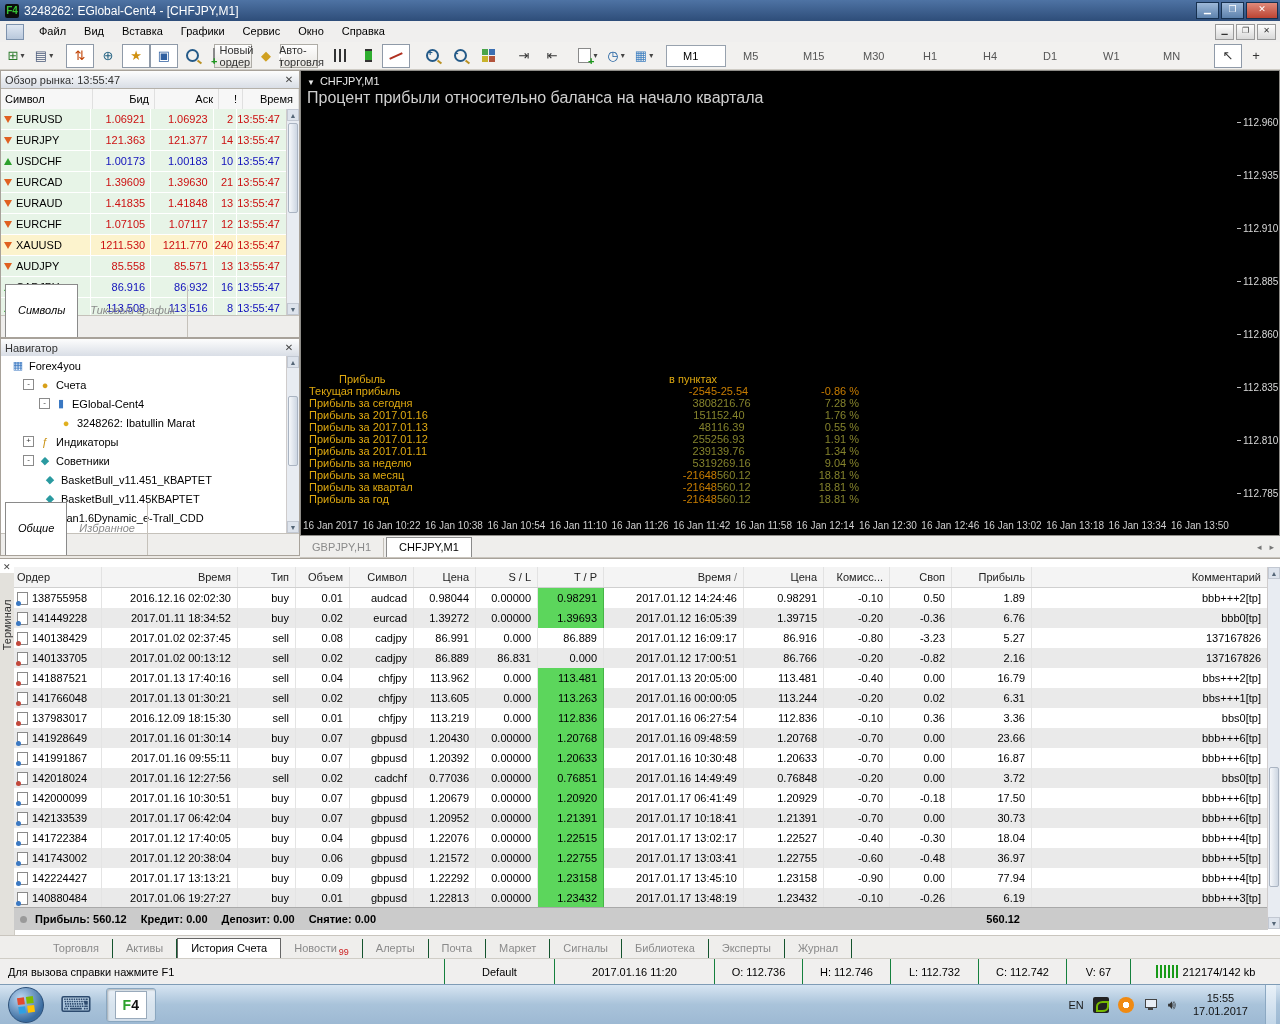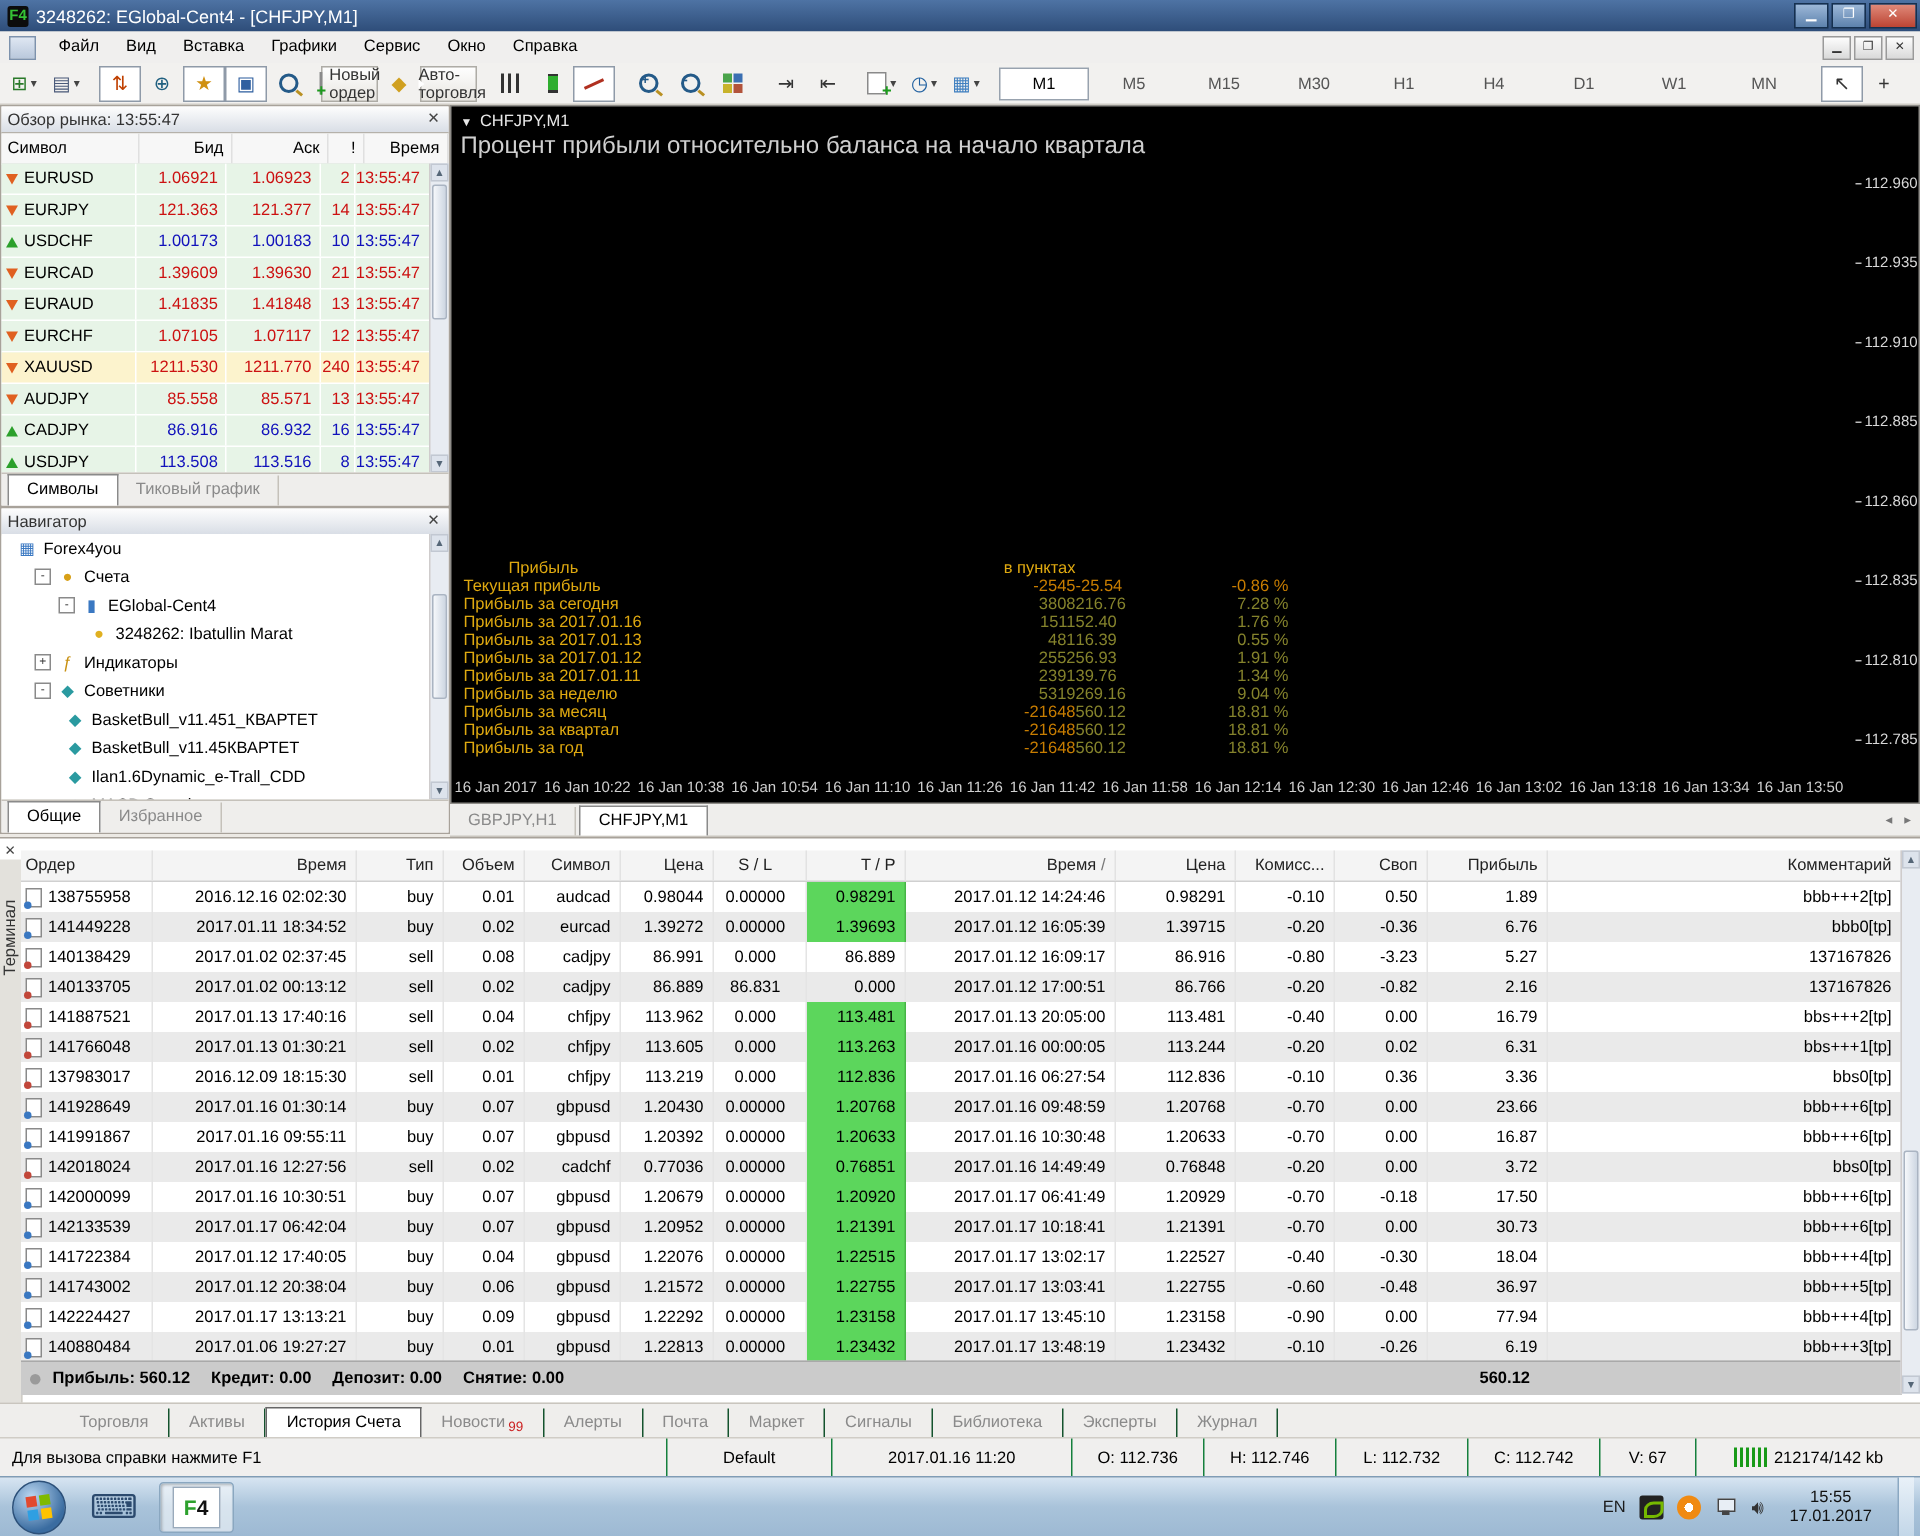--- a/index.html
+++ b/index.html
@@ -31,21 +31,21 @@
   
   #toolbar{position:absolute;left:0;top:42px;width:1280px;height:28px;background:#f2f1ef;
     border-bottom:1px solid #cfccc5;display:flex;align-items:center;padding-left:2px;box-sizing:border-box;}
   .tb-sep{width:1px;height:20px;background:#c6c3bc;margin:0 4px;box-shadow:1px 0 0 #fff;}
   .tb-btn{height:22px;min-width:22px;display:flex;align-items:center;justify-content:center;
     padding:0 2px;border:1px solid transparent;color:#333;}
   .tb-btn.labeled{border:1px solid #aeaca6;background:linear-gradient(#fefefe,#e8e6e1);padding:0 7px;gap:5px;}
   .tb-btn.pressed{border:1px solid #8f9aa8;background:#fff;}
   .tb-glyph{font-size:13px;line-height:13px;}
   .caret{font-size:8px;color:#444;margin-left:2px;}
-  .tf-btn{height:20px;min-width:26px;text-align:center;line-height:20px;color:#555;padding:0 16px;border:1px solid transparent;}
+  .tf-btn{height:20px;min-width:26px;line-height:20px;color:#555;padding:0 16px;border:1px solid transparent;}
   .tf-btn.active{background:#fff;border:1px solid #98a2ae;color:#000;}
   .i-mag{position:relative;width:9px;height:9px;border:2px solid #245a88;border-radius:50%;display:inline-block;}
   .i-mag::after{content:"";position:absolute;width:5px;height:2px;background:#b99022;right:-5px;bottom:-3px;transform:rotate(40deg);}
   .i-mag .sign{position:absolute;left:0px;top:-3px;font-size:9px;font-weight:bold;color:#245a88;}
   .i-doc{position:relative;width:11px;height:13px;background:#fff;border:1px solid #8a8a8a;display:inline-block;}
   .i-doc .plus{position:absolute;right:-4px;bottom:-4px;color:#1c9a1c;font-weight:bold;font-size:11px;line-height:9px;}
   .i-play{width:13px;height:13px;border-radius:50%;background:radial-gradient(circle at 35% 30%,#8fe08f,#1b8f1b);display:inline-block;position:relative;}
   .i-play::after{content:"";position:absolute;left:5px;top:4px;border-left:4px solid #fff;border-top:3px solid transparent;border-bottom:3px solid transparent;}
   .i-bars{width:13px;height:13px;display:inline-block;background:repeating-linear-gradient(90deg,#333 0 2px,transparent 2px 5px);}
   .i-candle{width:7px;height:13px;display:inline-block;background:linear-gradient(#333 0 2px,#2fae2f 2px 11px,#333 11px 13px);border-left:3px solid transparent;border-right:3px solid transparent;background-clip:content-box;}
@@ -59,21 +59,21 @@
   .i-bubble::after{content:"";position:absolute;left:2px;bottom:-4px;border-top:4px solid #666;border-right:4px solid transparent;}
 
   
   .panel{position:absolute;background:#fff;border:1px solid #a8a29a;box-sizing:border-box;}
   .panel-header{height:17px;background:linear-gradient(#fdfdfd,#d9dee6);border-bottom:1px solid #b5b1aa;
     display:flex;align-items:center;padding:0 4px;color:#333;}
   .panel-header .ph-title{flex:1;}
   .panel-close{width:12px;text-align:center;color:#444;font-weight:bold;font-size:10px;}
   .panel-tabs{position:absolute;left:0;bottom:0;width:100%;height:22px;background:#efeeec;border-top:1px solid #c5c1ba;
     display:flex;align-items:flex-end;box-sizing:border-box;}
-  .p-tab{height:20px;line-height:19px;padding:0 12px;color:#8a8a8a;border-right:1px solid #c5c1ba;}
+  .p-tab{height:20px;line-height:19px;padding:16px 12px;color:#8a8a8a;border-right:1px solid #c5c1ba;font-style:italic;}
   .p-tab.active{background:#fff;color:#000;border:1px solid #8a8a8a;border-bottom:none;margin-left:4px;}
 
   
   #market-watch{left:0;top:70px;width:300px;height:268px;}
   #mw-colhead{display:flex;height:20px;line-height:20px;background:#f7f7f7;border-bottom:1px solid #d5d5d5;}
   #mw-colhead div{border-right:1px solid #e0e0e0;box-sizing:border-box;}
   #mw-body{position:absolute;top:38px;left:0;right:12px;bottom:22px;overflow:hidden;background:#e7f4e7;}
   .mw-row{display:flex;height:20px;line-height:20px;border-bottom:1px solid #fff;}
   .mw-row.hl{background:#fcf3cd;}
   .mw-row div{box-sizing:border-box;border-right:1px solid #fff;}
@@ -134,21 +134,21 @@
   #terminal-strip span{position:absolute;left:-33px;top:46px;width:80px;text-align:center;transform:rotate(-90deg);color:#333;}
   #t-table{position:absolute;left:14px;top:8px;right:12px;}
   #t-head{display:flex;height:20px;line-height:20px;background:#f4f4f4;border-bottom:1px solid #d0d0d0;}
   #t-head div{border-right:1px solid #e2e2e2;box-sizing:border-box;color:#222;}
   .t-row{display:flex;height:20px;line-height:20px;background:#fff;}
   .t-row:nth-child(even){background:#eaeaea;}
   .t-row div{box-sizing:border-box;border-right:1px solid #e4e4e4;white-space:nowrap;overflow:hidden;}
   .tcell{text-align:right;padding-right:6px;}
   .tc0{width:88px;text-align:left;padding-left:3px;display:flex;align-items:center;gap:4px;}
   .tc1{width:136px;}.tc2{width:58px;}.tc3{width:54px;}.tc4{width:64px;}.tc5{width:62px;}
-  .tc6{width:62px;text-align:center;}.tc7{width:66px;}.tc8{width:140px;}.tc9{width:80px;}.tc10{width:66px;}
+  .tc6{width:62px;}.tc7{width:66px;}.tc8{width:140px;}.tc9{width:80px;}.tc10{width:66px;}
   .tc11{width:62px;}.tc12{width:80px;}.tc13{flex:1;}
   .tp-green{background:#5cd65c !important;border-right:1px solid #46b546 !important;}
   .ord-ico{width:9px;height:11px;background:#fff;border:1px solid #8a8a8a;position:relative;flex:none;}
   .ord-ico::after{content:"";position:absolute;width:5px;height:5px;border-radius:50%;left:-2px;bottom:-2px;}
   .ord-ico.buy::after{background:#3a78c2;}
   .ord-ico.sell::after{background:#c2473a;}
   #t-summary{position:absolute;left:14px;top:348px;right:12px;height:22px;background:#cbcbcb;border-top:1px solid #a9a9a9;
     display:flex;align-items:center;font-weight:bold;}
   #t-summary .dot{width:7px;height:7px;border-radius:50%;background:#9a9a9a;margin:0 8px 0 6px;}
   #t-summary b{margin-right:14px;}

